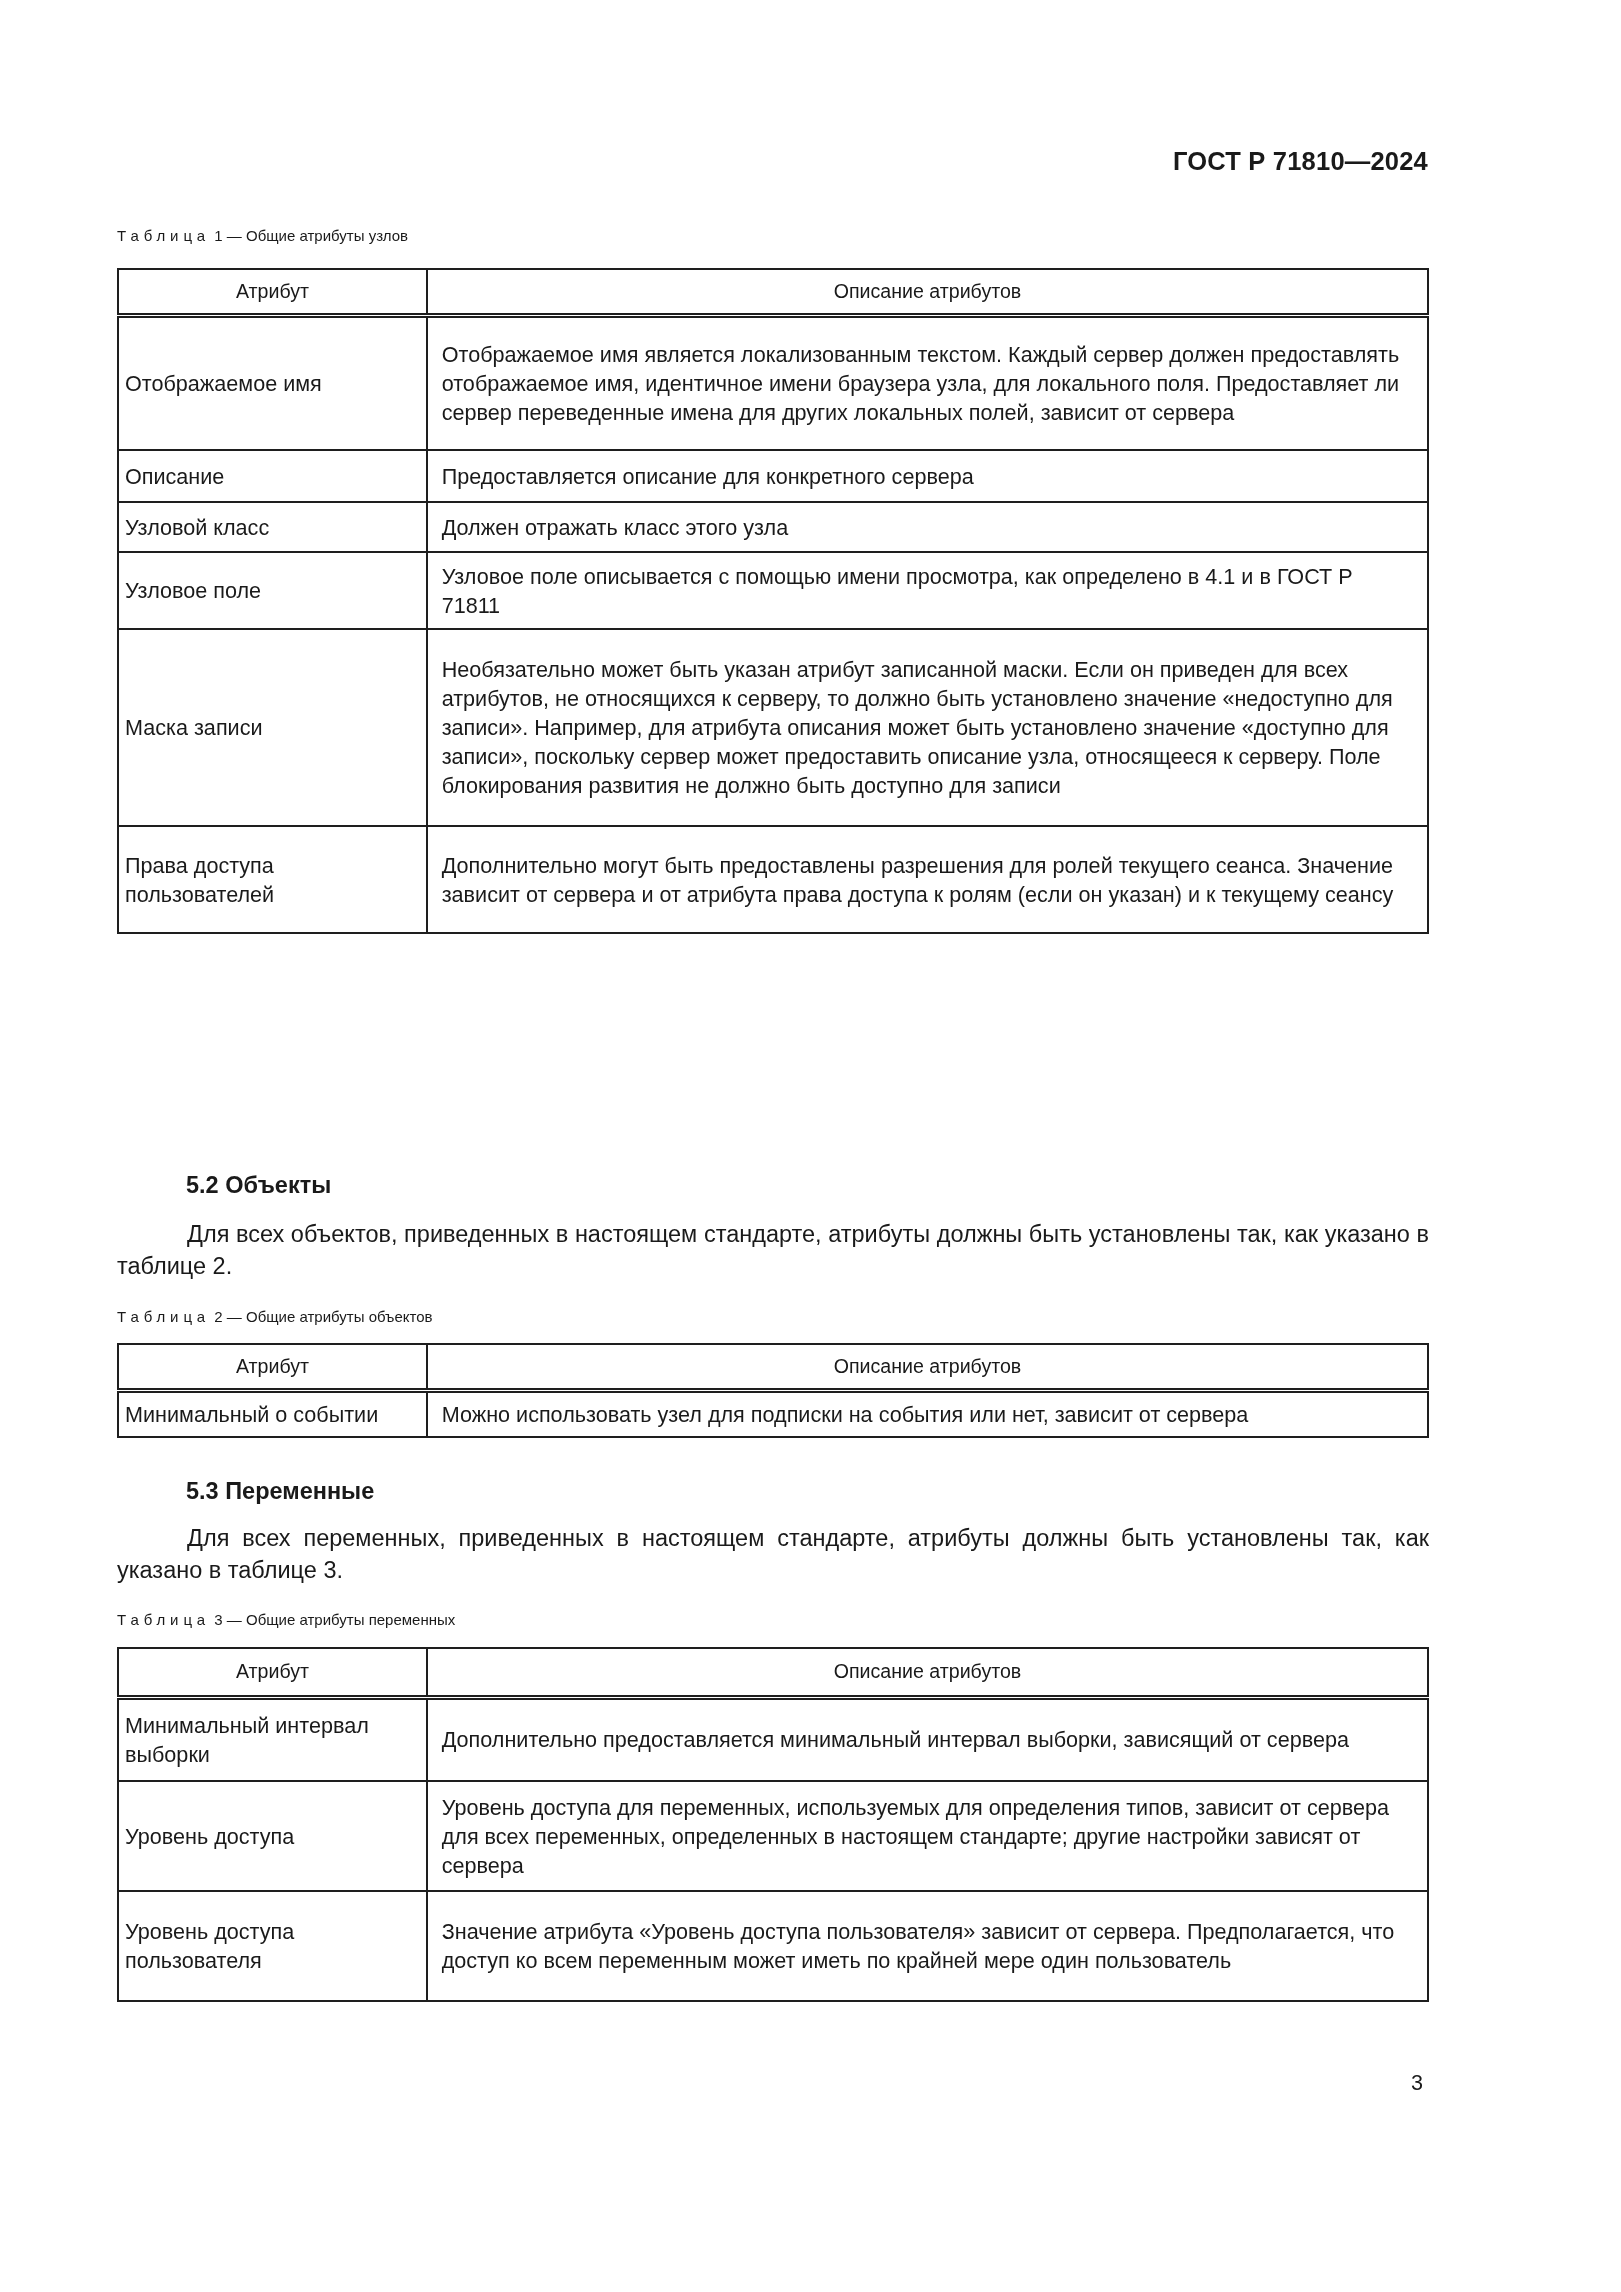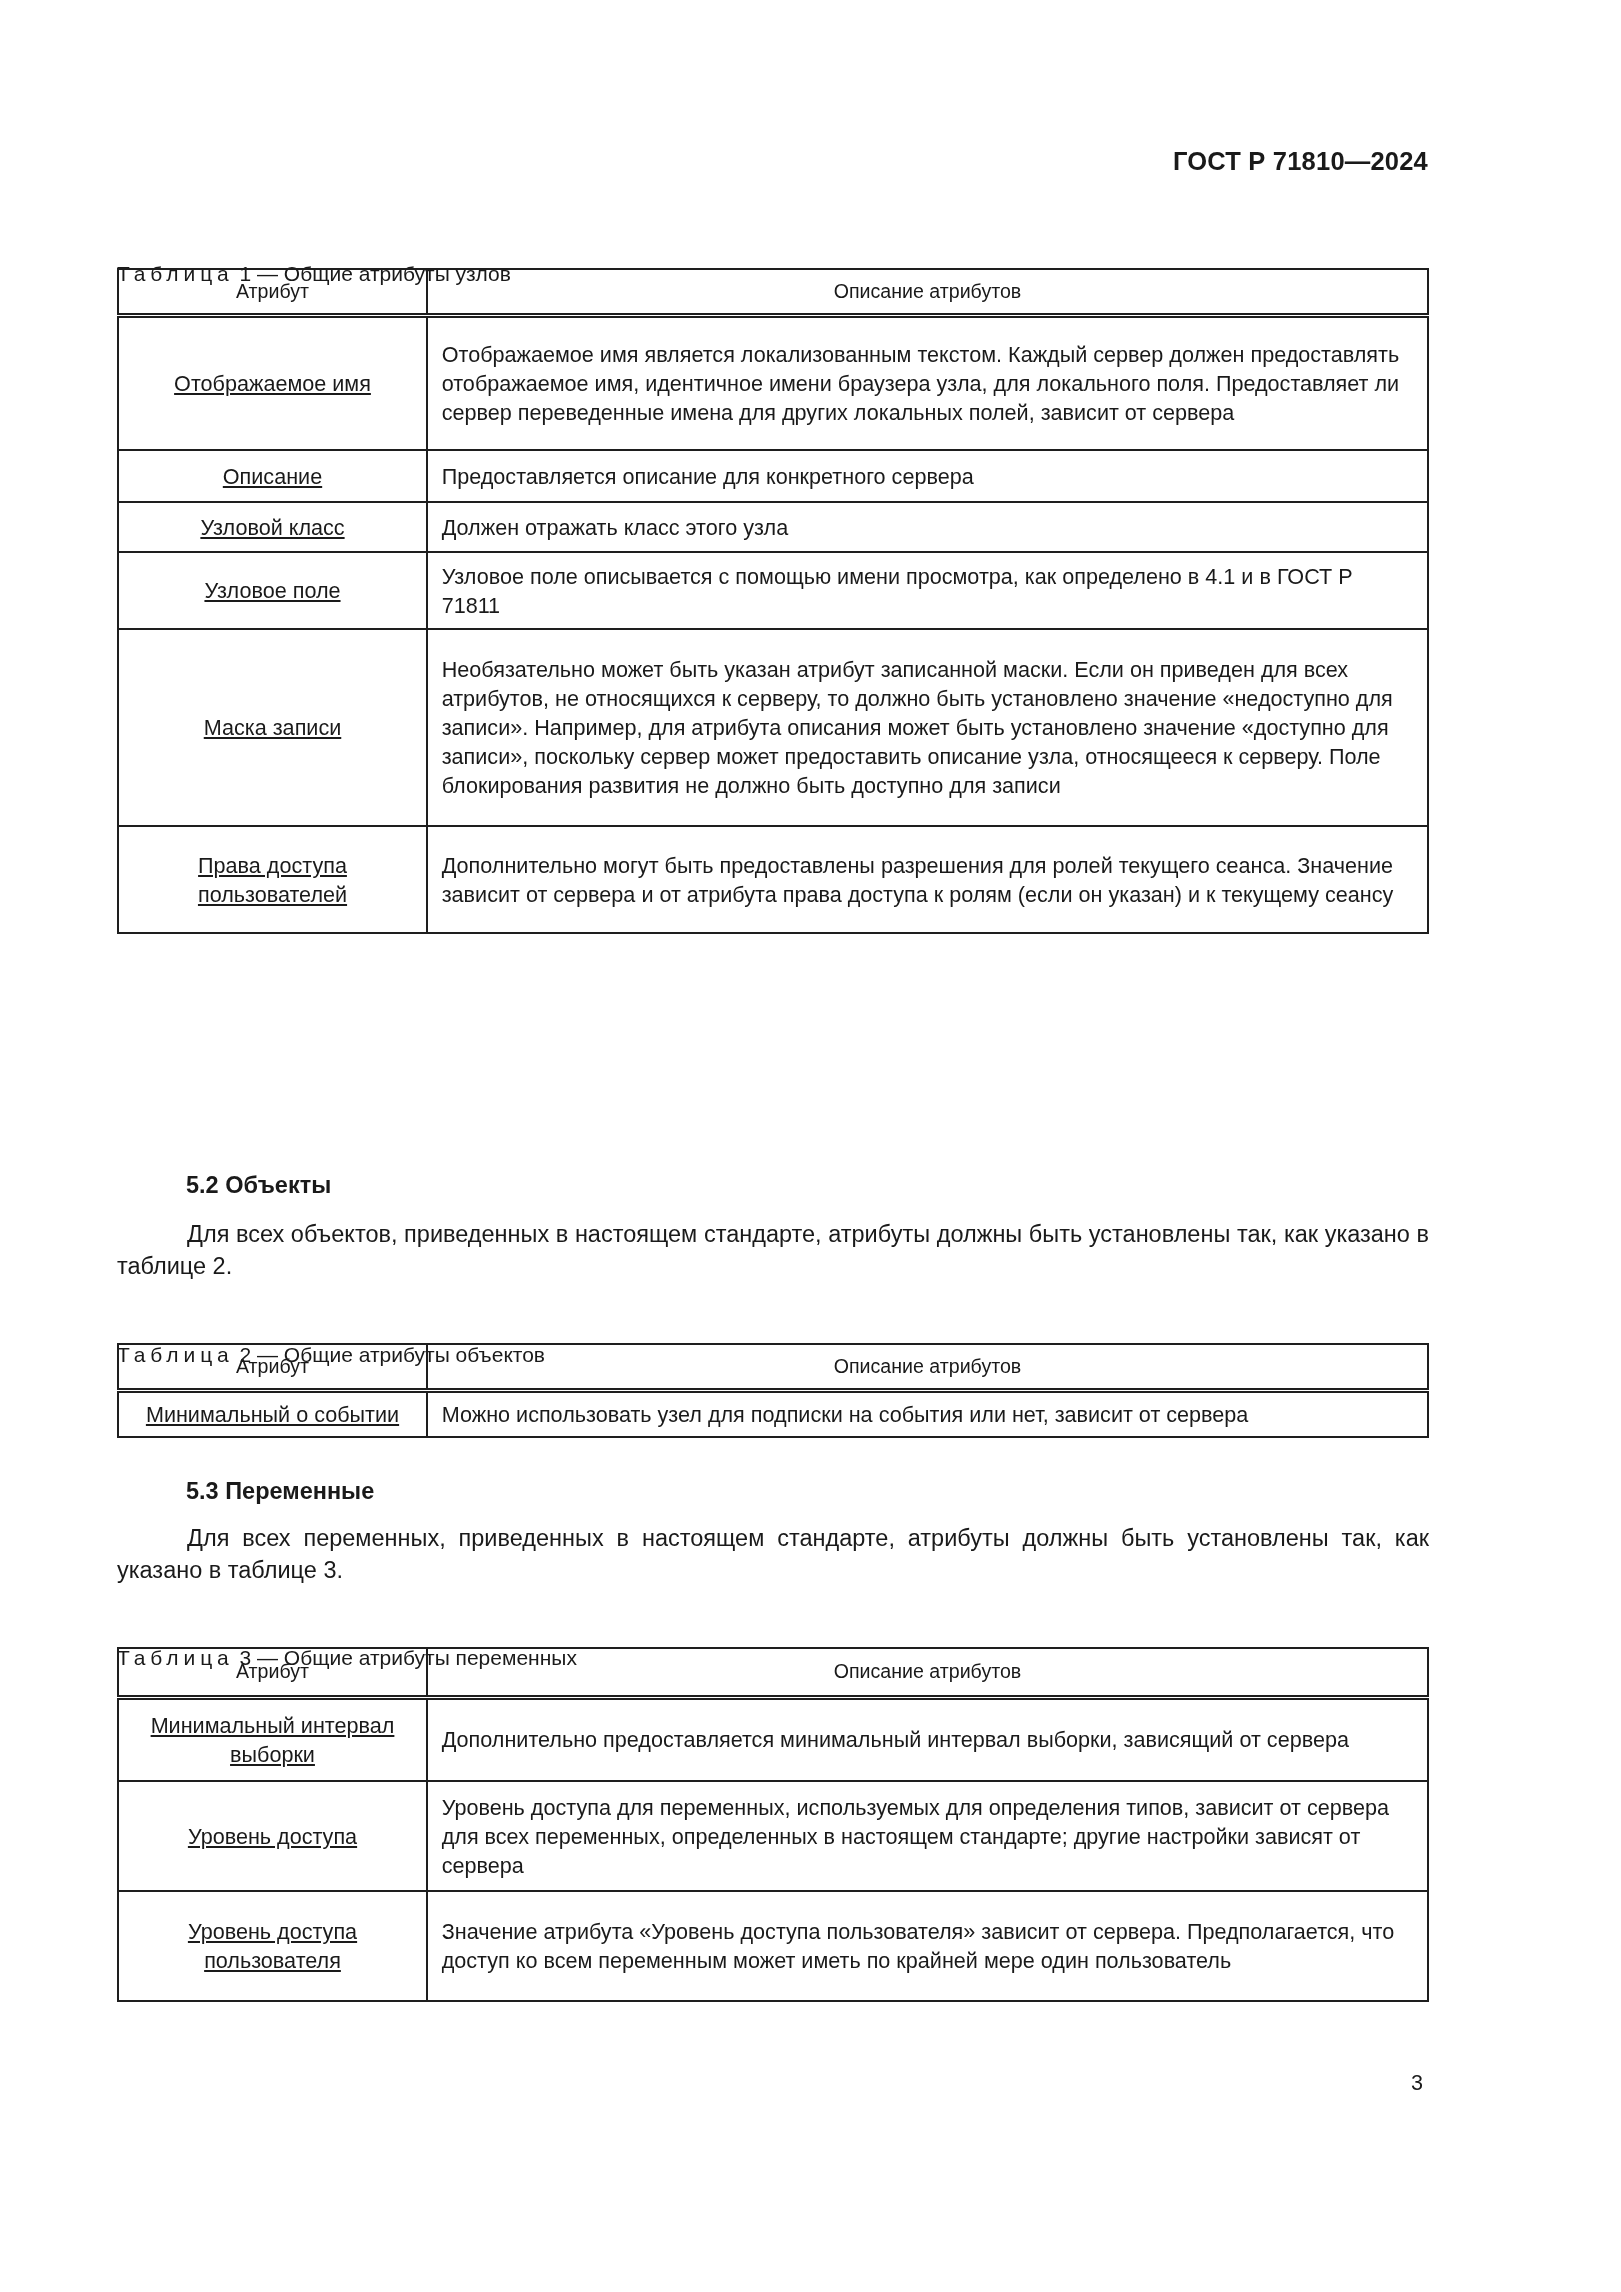--- a/index.html
+++ b/index.html
@@ -1,35 +1,35 @@
 <!DOCTYPE html>
 <html><head>
 <meta charset="utf-8">
 <style>
   html, body { margin: 0; padding: 0; background: #ffffff; }
   body { width: 1621px; height: 2293px; position: relative; overflow: hidden;
          font-family: "Liberation Sans", "DejaVu Sans", sans-serif; color: #1a1a1a; }
   .abs { position: absolute; }
   .doc-code { left: 1078px; top: 147px; width: 350px; text-align: right;
               font-weight: bold; font-size: 25.5px; letter-spacing: 0.2px; }
-  .caption { left: 117px; font-size: 21px; white-space: nowrap; margin-top: 35px; }
+  .caption { left: 117px; font-size: 15px; white-space: nowrap; }
   .caption .word { letter-spacing: 4.9px; }
   .heading { left: 186px; font-size: 23.5px; font-weight: bold; }
   .para { left: 117px; width: 1312px; font-size: 23.5px; line-height: 32px;
           text-align: justify; text-indent: 70px; }
   table.gt { position: absolute; left: 117px; width: 1312px; border-collapse: collapse;
              border: 2.9px solid #1e1e1e; table-layout: fixed; }
   table.gt td, table.gt th { border-left: 2px solid #1e1e1e; border-right: 2px solid #1e1e1e;
              padding: 0; vertical-align: middle; }
   table.gt col.c1 { width: 309px; }
   table.gt th { font-weight: normal; font-size: 19.6px; text-align: center;
                 border-bottom: 5.9px double #1e1e1e; }
   table.gt td { border-top: 2.9px solid #1e1e1e; font-size: 21.6px; line-height: 29px; }
   table.gt tr.first td { border-top: none; }
-  table.gt td.attr { text-align: center; padding: 0 16px; text-decoration: underline; }
+  table.gt td.attr { text-align: left; padding: 0 6px; }
   table.gt td.desc { text-align: left; padding: 0 11.8px 0 13.7px; }
   .page-num { left: 1411px; top: 2070px; font-size: 21.6px; }
 </style>
 </head>
 <body>
 
 <div class="abs doc-code">ГОСТ Р 71810—2024</div>
 
 <div class="abs caption" style="top:227px;"><span class="word">Таблица</span><span> 1 — Общие атрибуты узлов</span></div>
 

